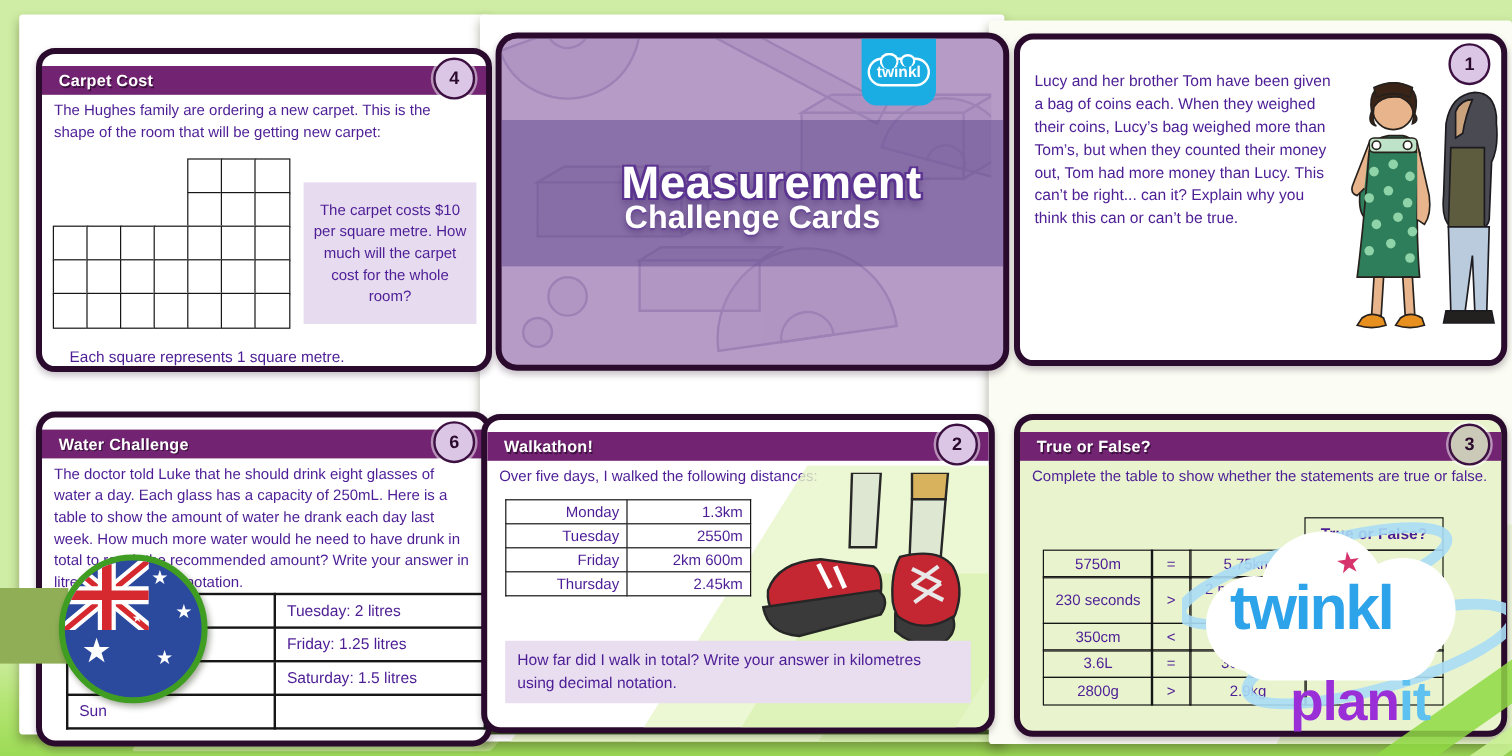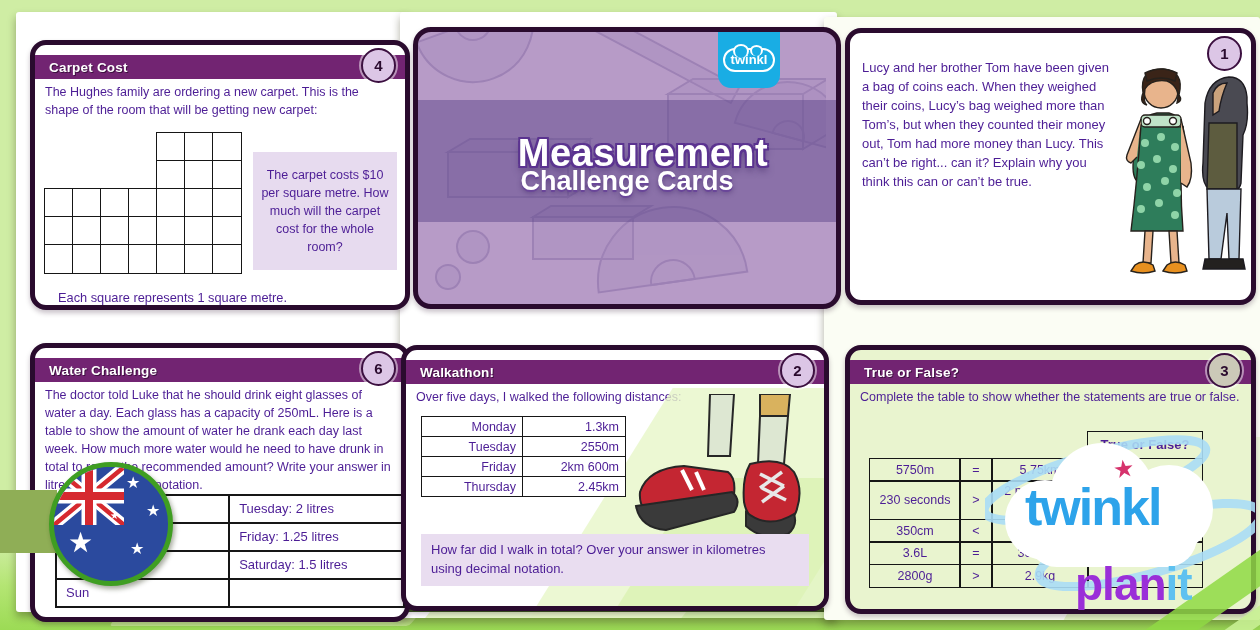--- a/index.html
+++ b/index.html
@@ -346,21 +346,21 @@
           <path d="M114,118 Q136,136 162,120 Q166,132 156,140 Q132,148 114,132 Z" fill="#3a3a3a"></path>
           <g stroke="#e8e8e8" stroke-width="3.5" fill="none">
             <path d="M128,80 L152,92"></path>
               <path d="M150,78 L128,94"></path>
               <path d="M130,94 L154,106"></path>
               <path d="M152,92 L130,108"></path>
           </g>
         </g>
       </svg>
       <div class="walk-q">
-        <span>How far did I walk in total? Over your answer in kilometres using decimal notation.</span>
+        <span>How far did I walk in total? Write your answer in kilometres using decimal notation.</span>
       </div>
     </div>
   </section>
 
   <section class="card card-tf">
     <div class="card-strip"></div>
     <header class="card-head">
       <span class="card-title">True or False?</span>
     </header>
     <div class="badge grey">3</div>

